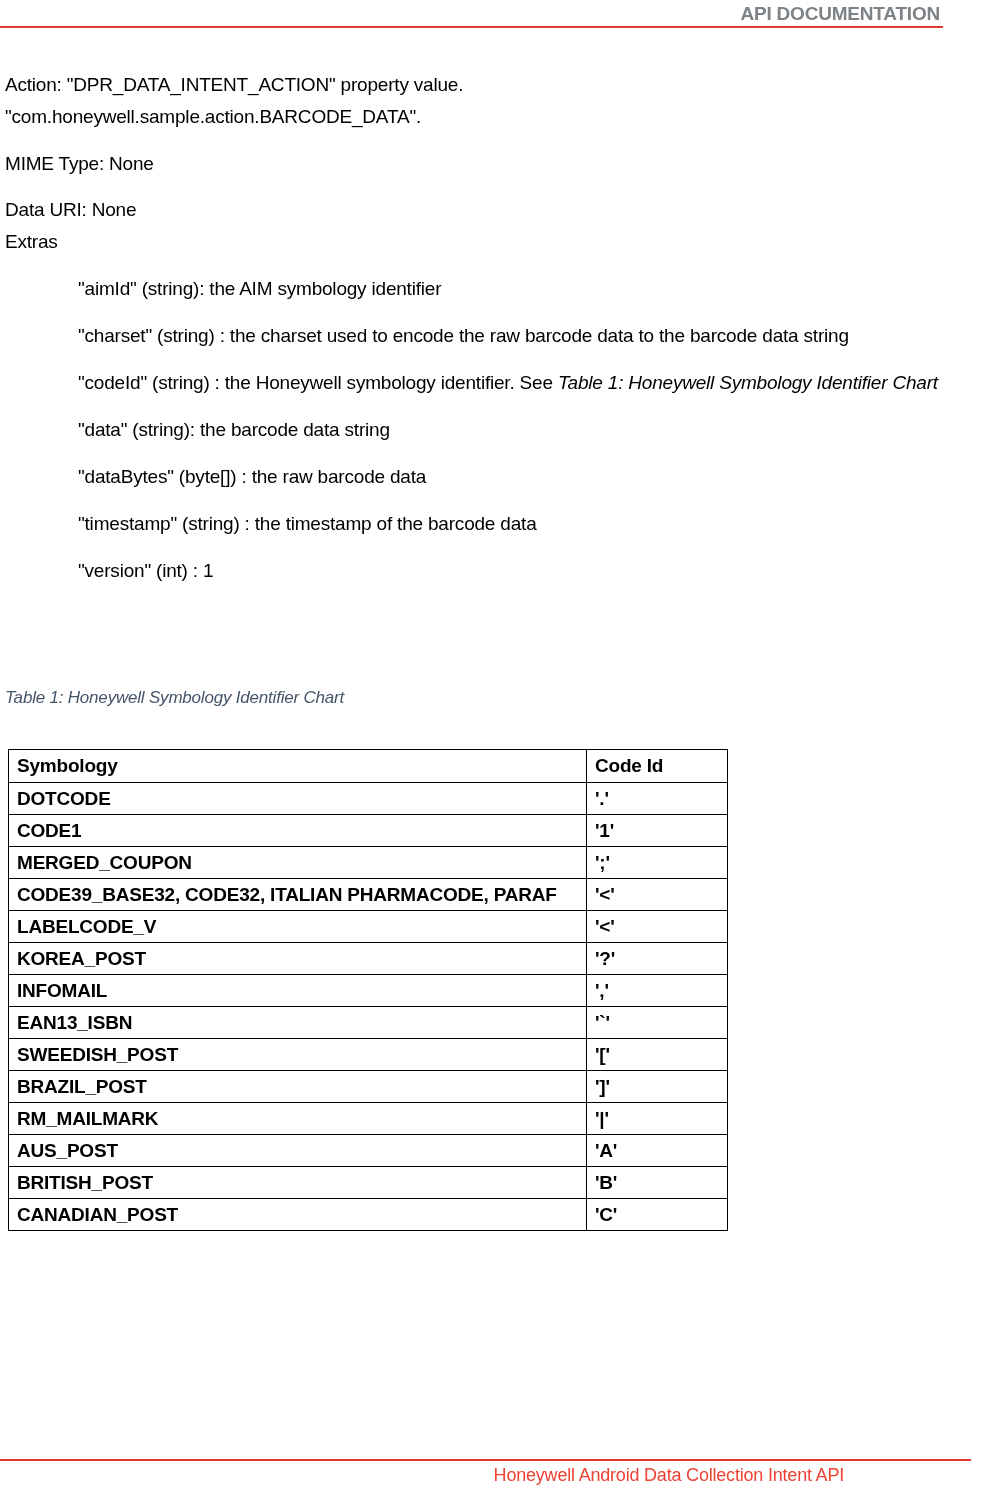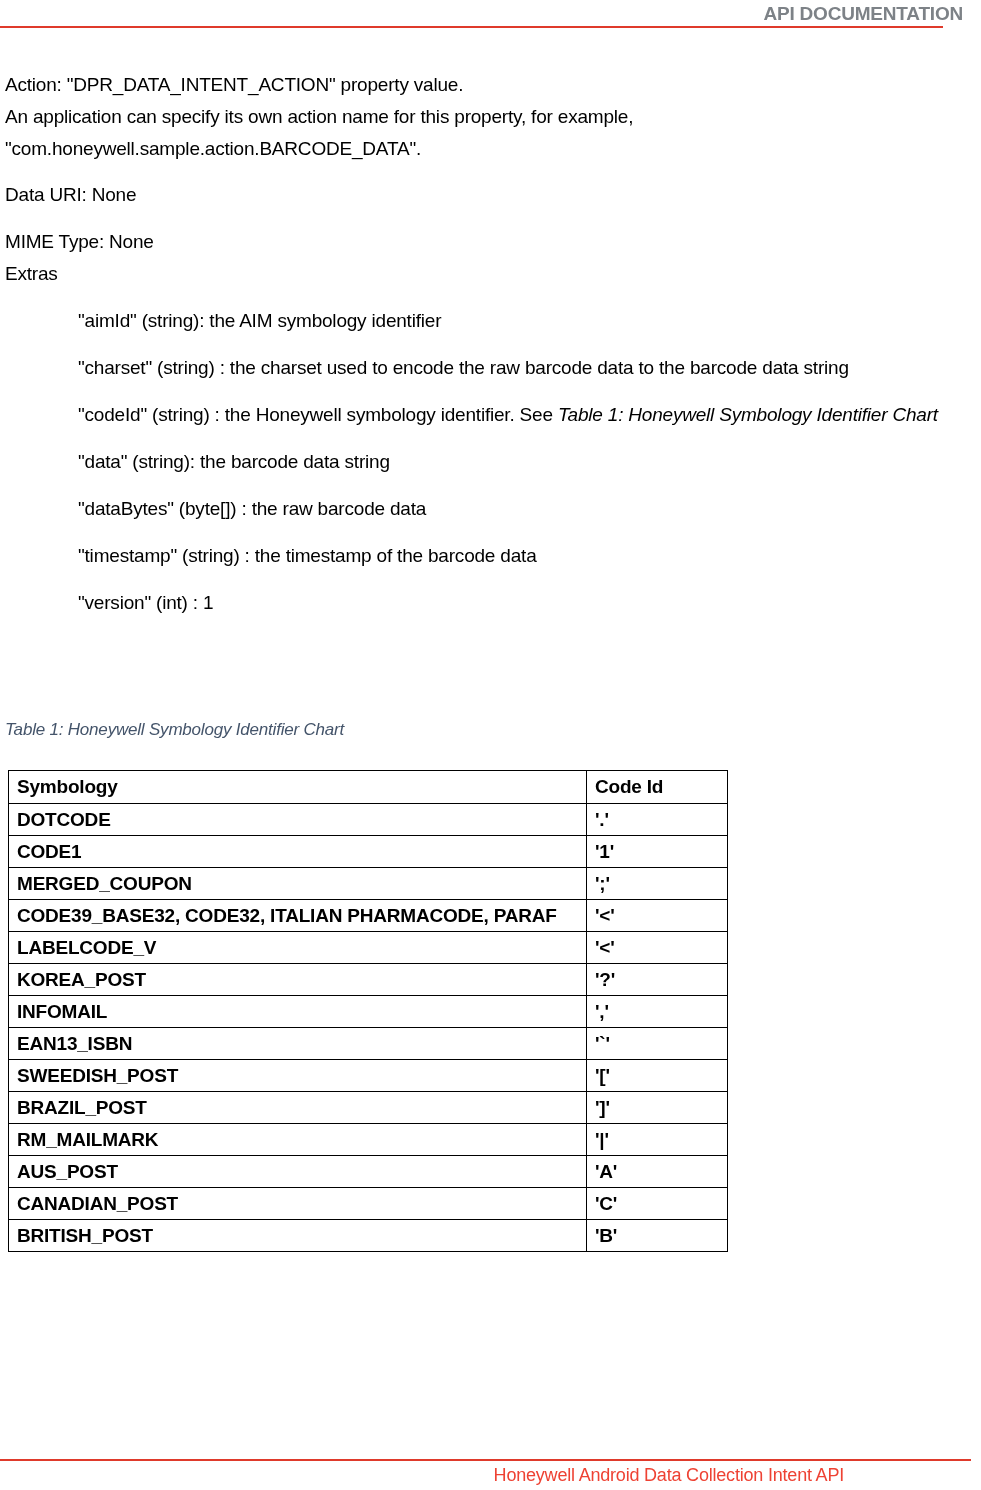--- a/index.html
+++ b/index.html
@@ -11,21 +11,21 @@
     font-family: "Liberation Sans", sans-serif;
     color: #000000;
     overflow: hidden;
     letter-spacing: -0.2px;
   }
 
   
   .header { padding-top: 4px; }
   .header-title {
     text-align: right;
-    padding-right: 18px;
+    padding-right: 41px;
     font-size: 19px;
     font-weight: bold;
     line-height: 19px;
     color: var(--header_gray, #7d8287);
   }
   .header-rule {
     margin-top: 3px;
     height: 2px;
     width: 943px;
     background: var(--rule_red, #df3a2b);
@@ -46,21 +46,21 @@
     margin-top: 100px;
     font-size: 17px;
     font-style: italic;
     line-height: 22px;
     color: var(--caption_blue, #44546a);
   }
 
   
   table.symbology {
     margin-left: 3px;
-    margin-top: 29px;
+    margin-top: 40px;
     border-collapse: collapse;
     table-layout: fixed;
     width: 719px;
   }
   table.symbology th, table.symbology td {
     border: 1.5px solid #000000;
     font-size: 19px;
     padding: 0 0 0 8px;
     height: 31px;
     text-align: left;
@@ -96,26 +96,25 @@
 
   <div class="header">
     <div class="header-title">API DOCUMENTATION</div>
     <div class="header-rule"></div>
   </div>
 
   <div class="content">
 
     <div class="para p1">
       <div>Action: "DPR_DATA_INTENT_ACTION" property value.</div>
-      <div>An application can specify its own action name for this property, for example,</div>
       <div>"com.honeywell.sample.action.BARCODE_DATA".</div>
     </div>
 
+    <p class="para mime-type">MIME Type: None</p>
     <p class="para data-uri">Data URI: None</p>
-    <p class="para mime-type">MIME Type: None</p>
     <p class="para extras-heading">Extras</p>
 
     <div class="extra">"aimId" (string): the AIM symbology identifier</div>
     <div class="extra">"charset" (string) : the charset used to encode the raw barcode data to the barcode data string</div>
     <div class="extra"><span>"codeId" (string) : the Honeywell symbology identifier. See </span><span class="italic">Table 1: Honeywell Symbology Identifier Chart</span></div>
     <div class="extra">"data" (string): the barcode data string</div>
     <div class="extra">"dataBytes" (byte[]) : the raw barcode data</div>
     <div class="extra">"timestamp" (string) : the timestamp of the barcode data</div>
     <div class="extra">"version" (int) : 1</div>
 
@@ -175,26 +174,26 @@
           </tr>
           <tr>
             <td>RM_MAILMARK</td>
             <td>'|'</td>
           </tr>
           <tr>
             <td>AUS_POST</td>
             <td>'A'</td>
           </tr>
           <tr>
+            <td>BRITISH_POST</td>
+            <td>'B'</td>
+          </tr>
+          <tr>
             <td>CANADIAN_POST</td>
             <td>'C'</td>
-          </tr>
-          <tr>
-            <td>BRITISH_POST</td>
-            <td>'B'</td>
           </tr>
         </tbody>
     </table>
 
   </div>
 
   <div class="footer">
     <div class="footer-rule"></div>
     <div class="footer-text">Honeywell Android Data Collection Intent API</div>
   </div>

